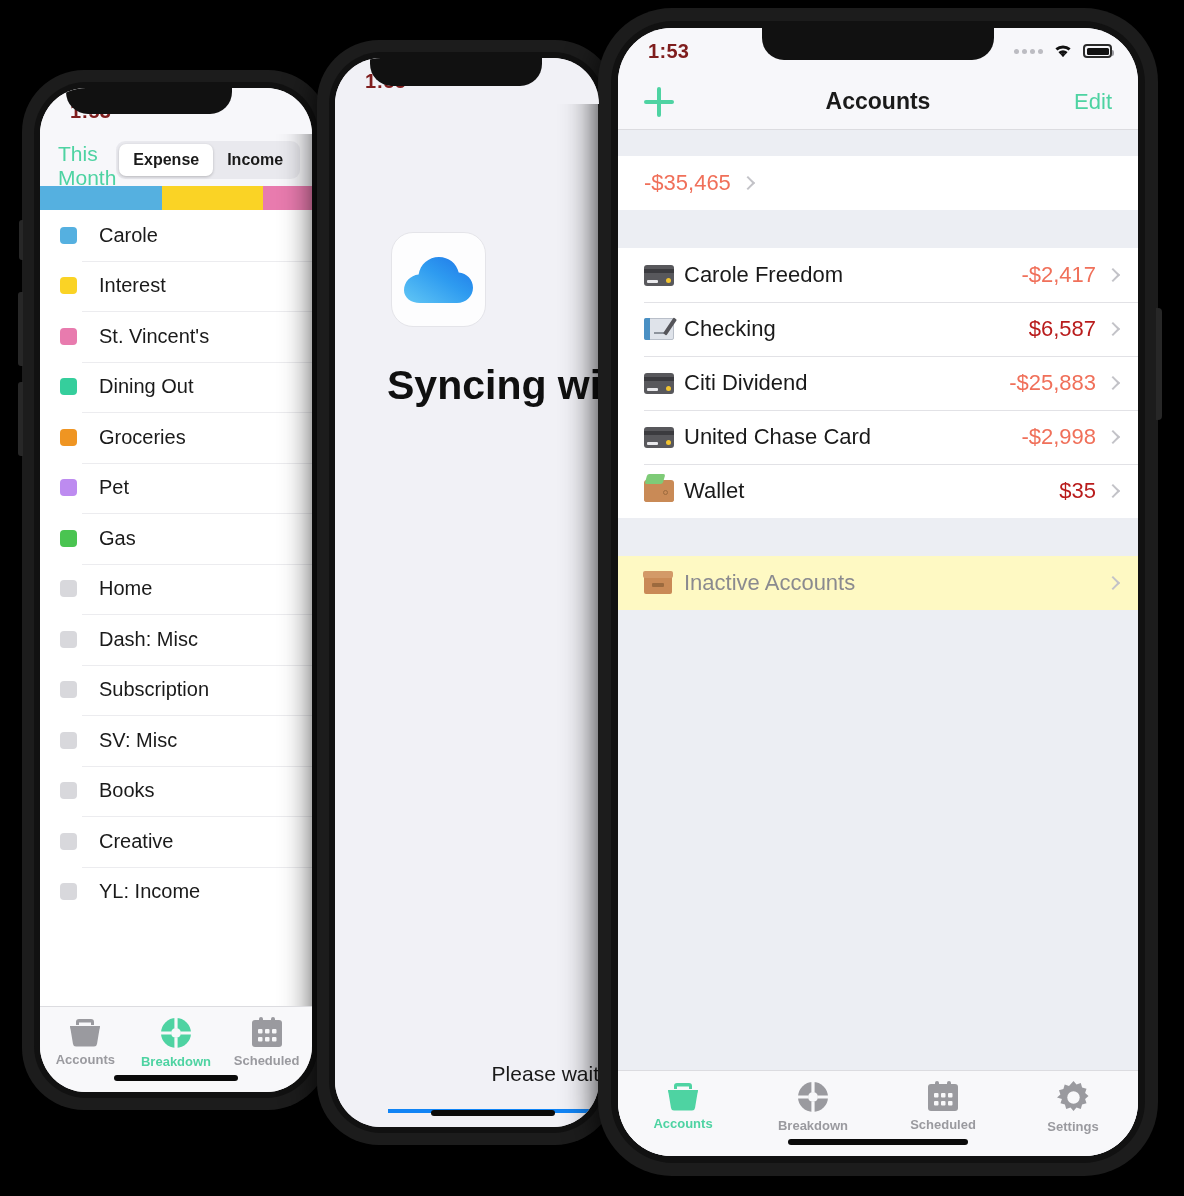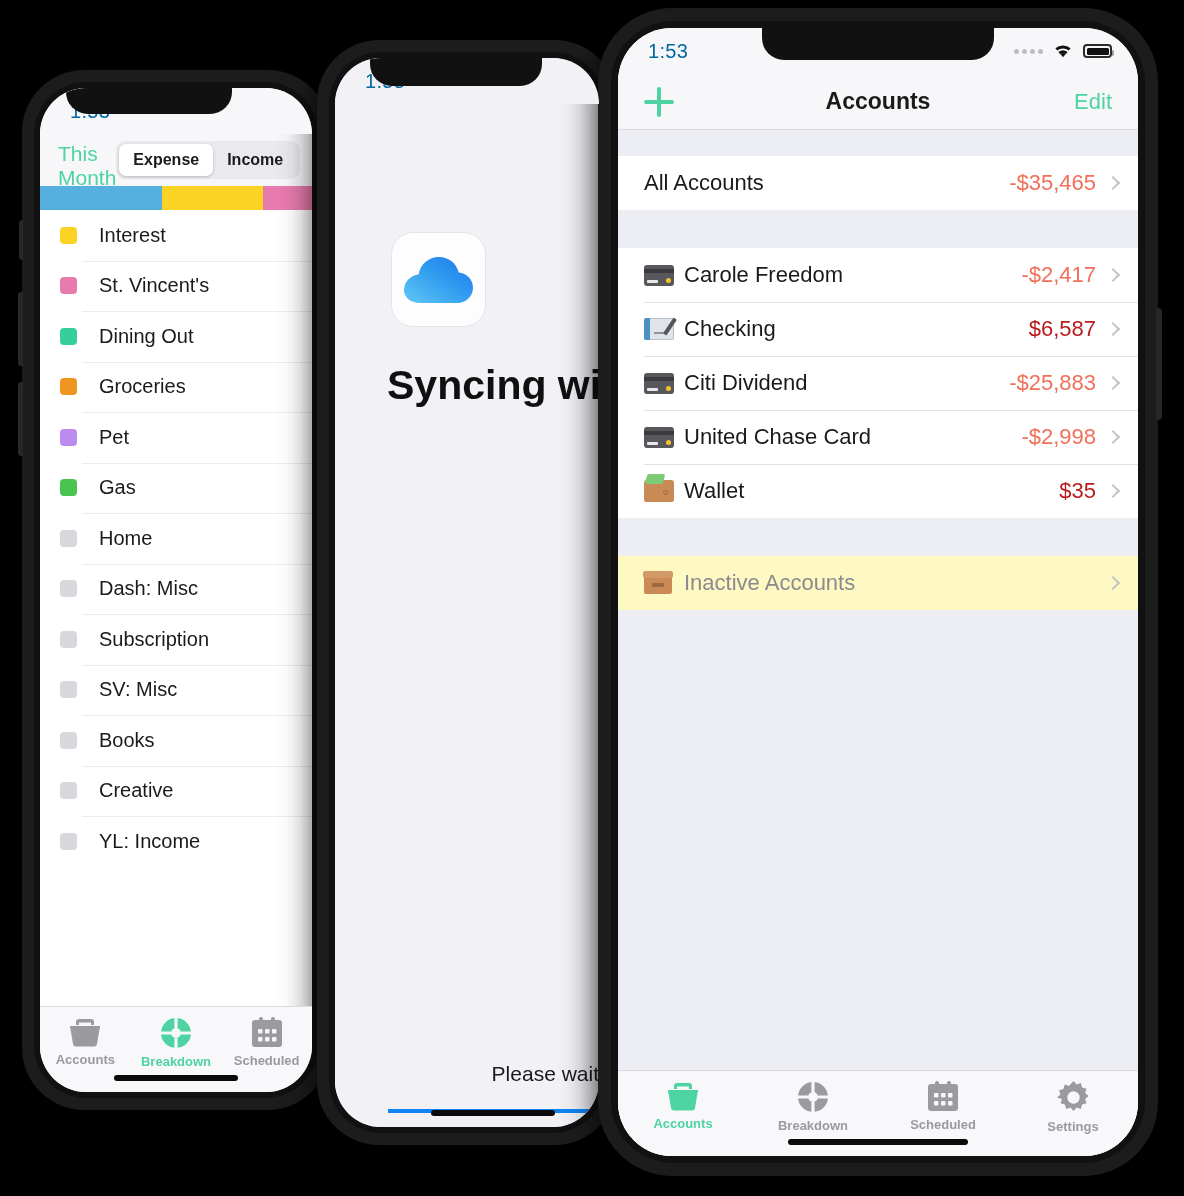--- a/index.html
+++ b/index.html
@@ -63,21 +63,21 @@
   .statusbar {
     position: relative;
     height: 46px;
     display: flex;
     align-items: center;
     justify-content: space-between;
     padding: 0 26px 0 30px;
     background: #f7f7fa;
     z-index: 10;
   }
-  .sb-time { font-size: 20px; font-weight: normal; color: #0369a1; letter-spacing: .3px; }
+  .sb-time { font-size: 20px; font-weight: bold; color: #7f1d1d; letter-spacing: .3px; }
   .sb-right { display: flex; align-items: center; gap: 9px; }
   .sig-dots { display: flex; gap: 3px; align-items: flex-end; }
   .sig-dots i { width: 5px; height: 5px; border-radius: 50%; background: #bcbcc2; display: block; }
   .batt {
     width: 29px; height: 14px; border: 2px solid #2a2a2a; border-radius: 4px;
     position: relative; padding: 1.5px;
   }
   .batt::after {
     content:""; position:absolute; right:-4px; top:4px; width:2px; height:6px;
     background:#9c9ca1; border-radius:0 2px 2px 0;
@@ -227,20 +227,24 @@
         </div>
       </div>
 
       <div class="stackbar" id="stackbar">
           <div style="background: rgb(85, 176, 224); width: 45%;"></div>
           <div style="background: rgb(250, 211, 37); width: 37%;"></div>
           <div style="background: rgb(232, 123, 174); width: 18%;"></div>
         </div>
 
       <div class="catlist" id="catlist">
+          <div class="catrow">
+            <span class="sw" style="background:#55b0e0"></span>
+            <span class="catname">Carole</span>
+          </div>
           <div class="catrow">
             <span class="sw" style="background:#fad325"></span>
             <span class="catname">Interest</span>
           </div>
           <div class="catrow">
             <span class="sw" style="background:#e87bae"></span>
             <span class="catname">St. Vincent's</span>
           </div>
           <div class="catrow">
             <span class="sw" style="background:#35ce9c"></span>
@@ -395,21 +399,20 @@
         <div class="nav-plus"></div>
         <div class="nav-title">Accounts</div>
         <div class="nav-edit">Edit</div>
       </div>
 
       <div class="acct-body">
         <div class="gap-sm"></div>
 
         <div class="grouplist">
           <div class="row">
-            <div class="rname">All Accounts</div>
             <div class="rval val-neg">-$35,465</div>
             <div class="chev"></div>
           </div>
         </div>
 
         <div class="gap"></div>
 
         <div class="grouplist" id="acctlist">
             <div class="row with-icon">
               <div class="ricon">

